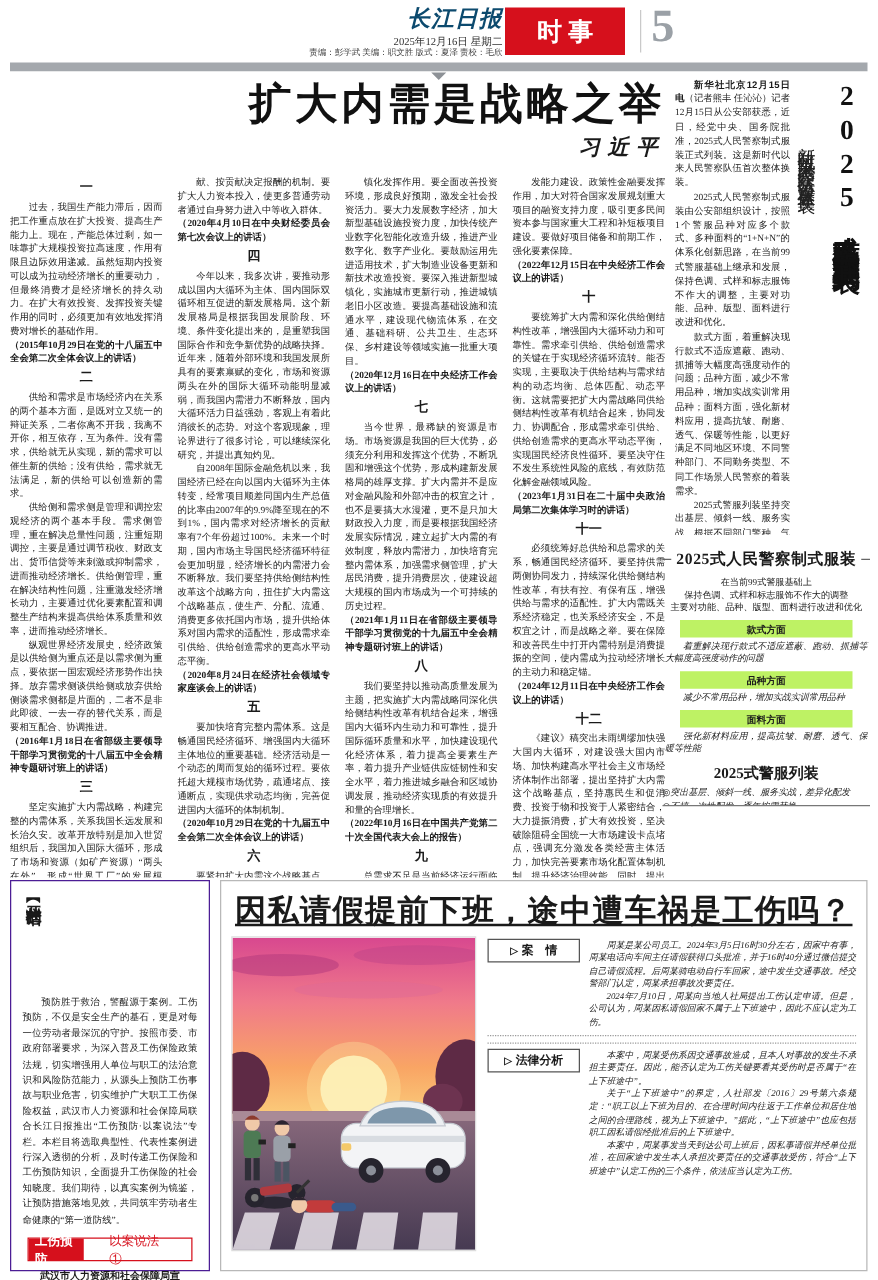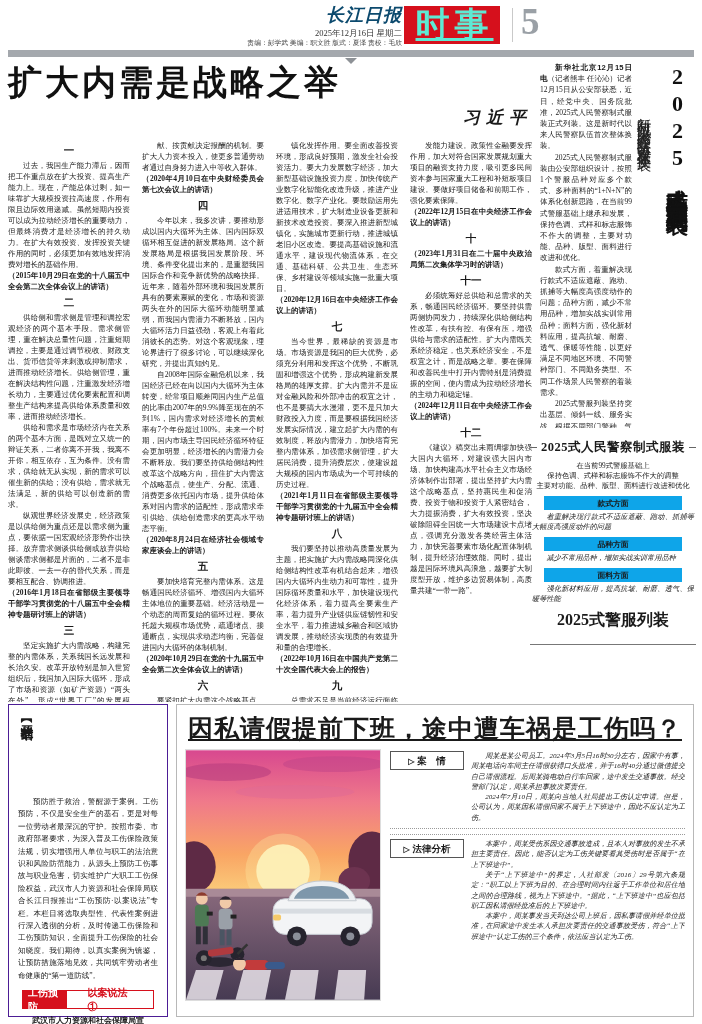--- a/index.html
+++ b/index.html
@@ -5,29 +5,29 @@
   html,body{margin:0;padding:0;}
   body{width:702px;height:1024px;background:#fff;position:relative;overflow:hidden;
        font-family:"Liberation Serif","DejaVu Serif",serif;color:#1a1a1a;}
   
   .mast-info{position:absolute;left:150px;top:4px;width:252px;text-align:right;line-height:1.25;}
   .logo{color:#0c4a6e;font-size:18px;font-weight:bold;font-style:italic;letter-spacing:1px;}
   .dateline{font-size:8.5px;color:#333;margin-top:1px;}
   .credits{font-size:6.8px;color:#444;margin-top:1px;}
   .section-box{position:absolute;left:404px;top:6px;width:96px;height:38px;background:#d6101c;
        display:flex;align-items:center;justify-content:center;}
-  .section-box span{color:#5eead4;font-size:34px;font-weight:bold;letter-spacing:5px;text-indent:5px;
-       font-family:"Liberation Sans",sans-serif;text-decoration:underline;}
+  .section-box span{color:#ffffff;font-size:20px;font-weight:bold;letter-spacing:5px;text-indent:5px;
+       font-family:"Liberation Sans",sans-serif;}
   .mast-divider{position:absolute;left:512px;top:8px;width:1px;height:34px;background:#c9c9c9;}
   .pageno{position:absolute;left:521px;top:0px;font-size:37px;font-weight:bold;color:#9aa0a6;}
   .topbar{position:absolute;left:8px;top:50px;width:686px;height:7px;background:#a4a8ad;}
   .topbar-arrow{position:absolute;left:345px;top:58px;width:0;height:0;
        border-left:6px solid transparent;border-right:6px solid transparent;border-top:6px solid #8d9196;}
   
-  .headline{position:absolute;left:8px;top:60px;width:524px;text-align:left;
+  .headline{position:absolute;left:8px;top:60px;width:524px;text-align:right;
        font-size:34px;font-weight:900;letter-spacing:3px;color:#111;}
   .byline{position:absolute;left:8px;top:106px;width:524px;text-align:right;
        font-size:17px;font-style:italic;font-weight:bold;letter-spacing:6px;}
   .cols{position:absolute;left:8px;top:140px;width:524px;height:562px;display:flex;gap:12px;}
   .col{flex:1;overflow:hidden;font-size:7.5px;line-height:11px;text-align:justify;}
   .col p{margin:0;}
   .t-p{text-indent:2em;}
   .t-src{font-weight:bold;}
   .t-sec{display:block;text-align:center;font-weight:bold;font-size:10.5px;margin:5px 0 4px;}
   
@@ -41,38 +41,38 @@
   .vsub{position:absolute;left:634px;top:106px;height:318px;writing-mode:vertical-rl;text-orientation:upright;
        font-size:14.5px;font-weight:500;letter-spacing:2.5px;color:#222;}
   
   .infobox{position:absolute;left:530px;top:437px;width:166px;height:207px;overflow:hidden;
        border-bottom:1px solid #777;}
   .ib-titlerow{display:flex;align-items:center;margin:2px 0 5px;}
   .ib-titlerow .tline{flex:1;height:1px;background:#666;}
   .ib-title{margin:0 4px;font-size:12.5px;font-weight:900;letter-spacing:0.5px;white-space:nowrap;}
   .ib-intro{text-align:center;font-size:7.3px;line-height:10px;}
   .ib-intro p{margin:0;}
-  .ib-band{background:#0ea5e9;text-align:center;font-size:7.8px;font-weight:bold;
+  .ib-band{background:#bef264;text-align:center;font-size:7.8px;font-weight:bold;
        padding:1.5px 0;margin:5px 14px 2px;font-family:"Liberation Sans",sans-serif;}
   .ib-body{font-size:7.2px;line-height:10px;text-align:justify;font-style:italic;margin:0 2px;}
   .ib-body p{margin:0;text-indent:2em;}
-  .ib-h2{text-align:center;font-size:16px;font-weight:900;margin:6px 0 2px;}
+  .ib-h2{text-align:center;font-size:12px;font-weight:900;margin:6px 0 2px;}
   .ib-items{font-size:7.2px;line-height:10.5px;font-style:italic;}
   .ib-items p{margin:0;text-indent:0;}
   
   .openbox{position:absolute;left:8px;top:704px;width:160px;height:313px;border:1px solid #4c1d95;
        box-sizing:border-box;padding:9px 9px 6px;}
   .open-vtitle{writing-mode:vertical-rl;text-orientation:upright;font-size:12.5px;font-weight:bold;
        height:78px;letter-spacing:1px;margin-bottom:4px;}
   .open-body{font-size:7.55px;line-height:12.4px;text-align:justify;}
   .open-body p{margin:0;text-indent:2em;}
   .badge{display:flex;align-items:stretch;border:1px solid #d6101c;margin:8px 4px 0;height:17px;}
   .badge-left{background:#d6101c;color:#fff;font-weight:bold;font-size:10px;display:flex;align-items:center;
        padding:0 5px;font-family:"Liberation Sans",sans-serif;}
-  .badge-right{color:#d6101c;font-weight:bold;font-size:10px;display:flex;align-items:center;
+  .badge-right{color:#d6101c;font-weight:normal;font-size:10px;display:flex;align-items:center;
        padding:0 20px;font-family:"Liberation Sans",sans-serif;}
   .open-footer{font-size:8px;font-weight:bold;text-align:center;margin-top:6px;
        font-family:"Liberation Sans",sans-serif;}
   
   .casebox{position:absolute;left:176px;top:704px;width:518px;height:313px;border:1px solid #b8b8b8;
        box-sizing:border-box;}
   .case-headline{text-align:center;font-size:25px;font-weight:900;letter-spacing:1px;margin:7px 0 4px;text-decoration:underline;}
   .case-flex{display:flex;padding:0 8px 6px;}
   .case-illus{width:196px;height:252px;flex:0 0 196px;border:1px solid #ddd;box-sizing:border-box;}
   .case-sections{flex:1;padding-left:9px;overflow:hidden;height:252px;}
@@ -102,22 +102,22 @@
 <div class="topbar-arrow"></div>
 
 <div class="headline">扩大内需是战略之举</div>
 <div class="byline">习近平</div>
 <div class="cols">
   <div class="col">
       <div class="t-sec">一</div>
       <p class="t-p">过去，我国生产能力滞后，因而把工作重点放在扩大投资、提高生产能力上。现在，产能总体过剩，如一味靠扩大规模投资拉高速度，作用有限且边际效用递减。虽然短期内投资可以成为拉动经济增长的重要动力，但最终消费才是经济增长的持久动力。在扩大有效投资、发挥投资关键作用的同时，必须更加有效地发挥消费对增长的基础作用。</p>
       <p class="t-src">（2015年10月29日在党的十八届五中全会第二次全体会议上的讲话）</p>
       <div class="t-sec">二</div>
+      <p class="t-p">供给和需求是市场经济内在关系的两个基本方面，是既对立又统一的辩证关系，二者你离不开我，我离不开你，相互依存，互为条件。没有需求，供给就无从实现，新的需求可以催生新的供给；没有供给，需求就无法满足，新的供给可以创造新的需求。</p>
       <p class="t-p">供给侧和需求侧是管理和调控宏观经济的两个基本手段。需求侧管理，重在解决总量性问题，注重短期调控，主要是通过调节税收、财政支出、货币信贷等来刺激或抑制需求，进而推动经济增长。供给侧管理，重在解决结构性问题，注重激发经济增长动力，主要通过优化要素配置和调整生产结构来提高供给体系质量和效率，进而推动经济增长。</p>
-      <p class="t-p">供给和需求是市场经济内在关系的两个基本方面，是既对立又统一的辩证关系，二者你离不开我，我离不开你，相互依存，互为条件。没有需求，供给就无从实现，新的需求可以催生新的供给；没有供给，需求就无法满足，新的供给可以创造新的需求。</p>
       <p class="t-p">纵观世界经济发展史，经济政策是以供给侧为重点还是以需求侧为重点，要依据一国宏观经济形势作出抉择。放弃需求侧谈供给侧或放弃供给侧谈需求侧都是片面的，二者不是非此即彼、一去一存的替代关系，而是要相互配合、协调推进。</p>
       <p class="t-src">（2016年1月18日在省部级主要领导干部学习贯彻党的十八届五中全会精神专题研讨班上的讲话）</p>
       <div class="t-sec">三</div>
       <p class="t-p">坚定实施扩大内需战略，构建完整的内需体系，关系我国长远发展和长治久安。改革开放特别是加入世贸组织后，我国加入国际大循环，形成了市场和资源（如矿产资源）“两头在外”、形成“世界工厂”的发展模式。近几年，经济全球化遭遇逆风，各国内顾倾向明显上升，我国发展面临的外部环境可能出现重大变化。实施扩大内需战略，是当前应对疫情冲击的需要，是保持我国经济长期持续健康发展的需要，也是满足人民日益增长的美好生活的需要。</p>
     </div>
   <div class="col">
       <p class="t-p">献、按贡献决定报酬的机制。要扩大人力资本投入，使更多普通劳动者通过自身努力进入中等收入群体。</p>
       <p class="t-src">（2020年4月10日在中央财经委员会第七次会议上的讲话）</p>
       <div class="t-sec">四</div>
       <p class="t-p">今年以来，我多次讲，要推动形成以国内大循环为主体、国内国际双循环相互促进的新发展格局。这个新发展格局是根据我国发展阶段、环境、条件变化提出来的，是重塑我国国际合作和竞争新优势的战略抉择。近年来，随着外部环境和我国发展所具有的要素禀赋的变化，市场和资源两头在外的国际大循环动能明显减弱，而我国内需潜力不断释放，国内大循环活力日益强劲，客观上有着此消彼长的态势。对这个客观现象，理论界进行了很多讨论，可以继续深化研究，并提出真知灼见。</p>
@@ -138,20 +138,21 @@
       <div class="t-sec">八</div>
       <p class="t-p">我们要坚持以推动高质量发展为主题，把实施扩大内需战略同深化供给侧结构性改革有机结合起来，增强国内大循环内生动力和可靠性，提升国际循环质量和水平，加快建设现代化经济体系，着力提高全要素生产率，着力提升产业链供应链韧性和安全水平，着力推进城乡融合和区域协调发展，推动经济实现质的有效提升和量的合理增长。</p>
       <p class="t-src">（2022年10月16日在中国共产党第二十次全国代表大会上的报告）</p>
       <div class="t-sec">九</div>
       <p class="t-p">总需求不足是当前经济运行面临的突出矛盾。必须大力实施扩大内需战略，采取更加有力的措施，使社会再生产实现良性循环。我国通过扩大内需有效应对了亚洲金融危机、2008年国际金融危机、2020年以来新冠疫情冲击，积累了丰富经验。要优化政策举措，充分发挥消费的基础作用和投资的关键作用。</p>
     </div>
   <div class="col">
       <p class="t-p">发能力建设。政策性金融要发挥作用，加大对符合国家发展规划重大项目的融资支持力度，吸引更多民间资本参与国家重大工程和补短板项目建设。要做好项目储备和前期工作，强化要素保障。</p>
       <p class="t-src">（2022年12月15日在中央经济工作会议上的讲话）</p>
       <div class="t-sec">十</div>
+      <p class="t-p">要统筹扩大内需和深化供给侧结构性改革，增强国内大循环动力和可靠性。需求牵引供给、供给创造需求的关键在于实现经济循环流转。能否实现，主要取决于供给结构与需求结构的动态均衡、总体匹配、动态平衡。这就需要把扩大内需战略同供给侧结构性改革有机结合起来，协同发力、协调配合，形成需求牵引供给、供给创造需求的更高水平动态平衡，实现国民经济良性循环。要坚决守住不发生系统性风险的底线，有效防范化解金融领域风险。</p>
       <p class="t-src">（2023年1月31日在二十届中央政治局第二次集体学习时的讲话）</p>
       <div class="t-sec">十一</div>
       <p class="t-p">必须统筹好总供给和总需求的关系，畅通国民经济循环。要坚持供需两侧协同发力，持续深化供给侧结构性改革，有扶有控、有保有压，增强供给与需求的适配性。扩大内需既关系经济稳定，也关系经济安全，不是权宜之计，而是战略之举。要在保障和改善民生中打开内需特别是消费提振的空间，使内需成为拉动经济增长的主动力和稳定锚。</p>
       <p class="t-src">（2024年12月11日在中央经济工作会议上的讲话）</p>
       <div class="t-sec">十二</div>
       <p class="t-p">《建议》稿突出未雨绸缪加快强大国内大循环，对建设强大国内市场、加快构建高水平社会主义市场经济体制作出部署，提出坚持扩大内需这个战略基点，坚持惠民生和促消费、投资于物和投资于人紧密结合，大力提振消费，扩大有效投资，坚决破除阻碍全国统一大市场建设卡点堵点，强调充分激发各类经营主体活力，加快完善要素市场化配置体制机制，提升经济治理效能。同时，提出越是国际环境风高浪急，越要扩大制度型开放，维护多边贸易体制，高质量共建“一带一路”。</p>
     </div>
 </div>
 
 <div class="newscol">
@@ -182,20 +183,24 @@
     </div>
   <div class="ib-band">品种方面</div>
   <div class="ib-body">
       <p>减少不常用品种，增加实战实训常用品种</p>
     </div>
   <div class="ib-band">面料方面</div>
   <div class="ib-body">
       <p>强化新材料应用，提高抗皱、耐磨、透气、保暖等性能</p>
     </div>
   <div class="ib-h2">2025式警服列装</div>
+  <div class="ib-items">
+      <p class="di">◎突出基层、倾斜一线、服务实战，差异化配发</p>
+      <p class="di">◎不搞一次性配发，逐年按需替换</p>
+    </div>
 
 </div>
 
 <div class="openbox">
   <div class="open-vtitle">【开栏的话】</div>
   <div class="open-body">
     <p>预防胜于救治，警醒源于案例。工伤预防，不仅是安全生产的基石，更是对每一位劳动者最深沉的守护。按照市委、市政府部署要求，为深入普及工伤保险政策法规，切实增强用人单位与职工的法治意识和风险防范能力，从源头上预防工伤事故与职业危害，切实维护广大职工工伤保险权益，武汉市人力资源和社会保障局联合长江日报推出“工伤预防·以案说法”专栏。本栏目将选取典型性、代表性案例进行深入透彻的分析，及时传递工伤保险和工伤预防知识，全面提升工伤保险的社会知晓度。我们期待，以真实案例为镜鉴，让预防措施落地见效，共同筑牢劳动者生命健康的“第一道防线”。</p>
   </div>
   <div class="badge">
     <div class="badge-left">工伤预防</div>

